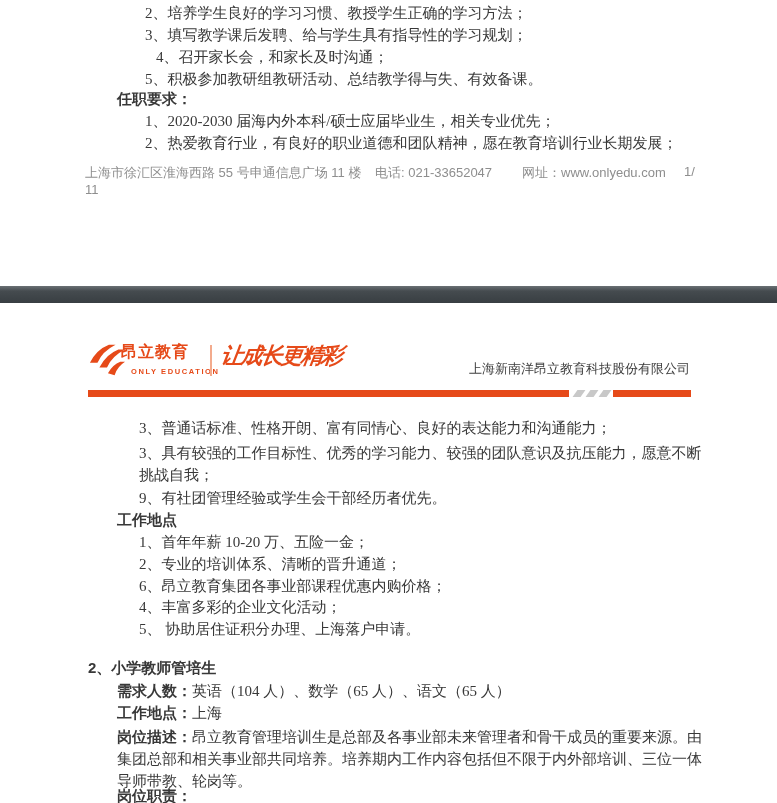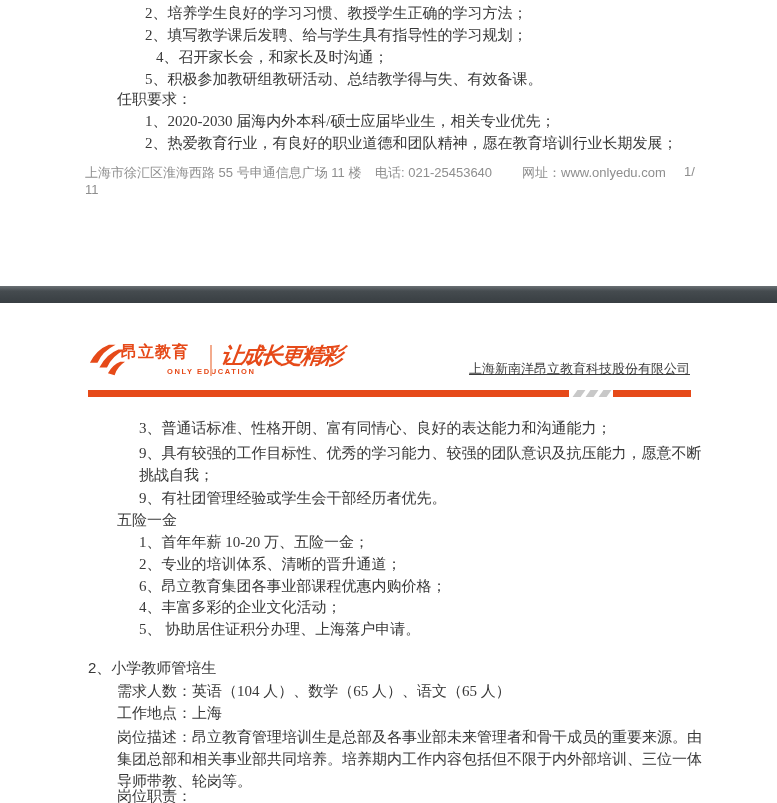--- a/index.html
+++ b/index.html
@@ -5,64 +5,64 @@
   * { margin:0; padding:0; box-sizing:border-box; }
   html,body { background:#ffffff; }
   .canvas {
     position:relative; width:777px; height:803px; background:#ffffff;
     overflow:hidden;
     font-family:"Liberation Serif","DejaVu Serif",serif;
     color:#383838;
   }
   .line { position:absolute; font-size:15px; line-height:20px; white-space:nowrap; }
   .wrapline { position:absolute; font-size:15px; line-height:22px; }
-  .b  { font-family:"Liberation Sans","DejaVu Sans",sans-serif; font-weight:400; }
+  .b  { font-family:"Liberation Sans","DejaVu Sans",sans-serif; font-weight:700; }
   .footer-txt { position:absolute; font-family:"Liberation Sans","DejaVu Sans",sans-serif;
     font-size:13px; color:#8e8e8e; white-space:nowrap; }
   .separator {
     position:absolute; left:0; top:286; width:777px; height:17px;
     background:linear-gradient(180deg,#6a7074 0%,#454b4f 30%,#383e42 100%);
   }
   .brand-name { position:absolute; left:121px; top:342px; font-size:16px;
     font-family:Liberation Mono, monospace; font-weight:700;
     color:#e64a19; letter-spacing:1px; white-space:nowrap; }
   .brand-sub { position:absolute; left:131px; top:367px; font-size:7.5px;
     font-family:"Liberation Sans","DejaVu Sans",sans-serif; font-weight:700;
-    color:#e64a19; letter-spacing:1.6px; white-space:nowrap;margin-left:36px; }
+    color:#e64a19; letter-spacing:1.6px; white-space:nowrap; }
   .brand-divider { position:absolute; left:210px; top:345px; width:2px; height:31px;
     background:#f3ab8d; }
   .slogan { position:absolute; left:221px; top:341px; font-size:22px;
     font-family:"DejaVu Serif","Liberation Serif",serif; font-style:italic; font-weight:700;
     color:#e64a19; letter-spacing:-2px; transform:skewX(-8deg); white-space:nowrap; }
   .company { position:absolute; right:87px; top:360px; font-size:13px;
     font-family:"Liberation Sans","DejaVu Sans",sans-serif; color:#3d3d3d;
-    white-space:nowrap;text-decoration:underline; }
+    white-space:nowrap; }
   .rule-seg { position:absolute; top:390px; height:7px; background:#e64a19; }
   .rule-slash { position:absolute; top:390px; height:7px; width:8px;
     background:#c8c8c8; transform:skewX(-35deg); }
 </style>
 </head>
 <body>
 
 <div class="canvas">
 
   <div>
     <div class="line" style="left:145px; top:3px">2、培养学生良好的学习习惯、教授学生正确的学习方法；</div>
-    <div class="line" style="left:145px; top:25px">2、填写教学课后发聘、给与学生具有指导性的学习规划；</div>
+    <div class="line" style="left:145px; top:25px">3、填写教学课后发聘、给与学生具有指导性的学习规划；</div>
     <div class="line" style="left:156px; top:47px">4、召开家长会，和家长及时沟通；</div>
     <div class="line" style="left:145px; top:69px">5、积极参加教研组教研活动、总结教学得与失、有效备课。</div>
 
     <div class="line b" style="left:117px; top:89px">任职要求：</div>
 
     <div class="line" style="left:145px; top:111px">1、2020-2030 届海内外本科/硕士应届毕业生，相关专业优先；</div>
     <div class="line" style="left:145px; top:133px">2、热爱教育行业，有良好的职业道德和团队精神，愿在教育培训行业长期发展；</div>
 
     <div>
       <span class="footer-txt" style="left:85px;  top:164px">上海市徐汇区淮海西路 55 号申通信息广场 11 楼</span>
-      <span class="footer-txt" style="left:375px; top:164px">电话: 021-25453640</span>
+      <span class="footer-txt" style="left:375px; top:164px">电话: 021-33652047</span>
       <span class="footer-txt" style="left:522px; top:164px">网址：www.onlyedu.com</span>
       <span class="footer-txt" style="left:684px; top:164px">1/</span>
       <span class="footer-txt" style="left:85px;  top:182px">11</span>
     </div>
   </div>
 
   <div class="separator" style="top:286px;"></div>
 
   <div>
 
@@ -83,24 +83,24 @@
       <div>
         <div class="rule-seg" style="left:88px;  width:481px"></div>
         <div class="rule-slash" style="left:575px"></div>
         <div class="rule-slash" style="left:588px"></div>
         <div class="rule-slash" style="left:601px"></div>
         <div class="rule-seg" style="left:613px; width:78px"></div>
       </div>
     </div>
 
     <div class="line" style="left:139px; top:418px">3、普通话标准、性格开朗、富有同情心、良好的表达能力和沟通能力；</div>
-    <div class="wrapline" style="left:139px; top:442px; width:565px">9、具有较强的工作目标性、优秀的学习能力、较强的团队意识及抗压能力，愿意不断挑战自我；</div>
+    <div class="wrapline" style="left:139px; top:442px; width:565px">3、具有较强的工作目标性、优秀的学习能力、较强的团队意识及抗压能力，愿意不断挑战自我；</div>
     <div class="line" style="left:139px; top:488px">9、有社团管理经验或学生会干部经历者优先。</div>
 
-    <div class="line b" style="left:117px; top:510px">五险一金</div>
+    <div class="line b" style="left:117px; top:510px">工作地点</div>
     <div class="line" style="left:139px; top:532px">1、首年年薪 10-20 万、五险一金；</div>
     <div class="line" style="left:139px; top:554px">2、专业的培训体系、清晰的晋升通道；</div>
     <div class="line" style="left:139px; top:576px">6、昂立教育集团各事业部课程优惠内购价格；</div>
     <div class="line" style="left:139px; top:597px">4、丰富多彩的企业文化活动；</div>
     <div class="line" style="left:139px; top:619px">5、 协助居住证积分办理、上海落户申请。</div>
 
     <div class="line b" style="left:88px; top:658px">2、小学教师管培生</div>
 
     <div class="line" style="left:117px; top:681px">
       <span class="b">需求人数：</span><span>英语（104 人）、数学（65 人）、语文（65 人）</span>

